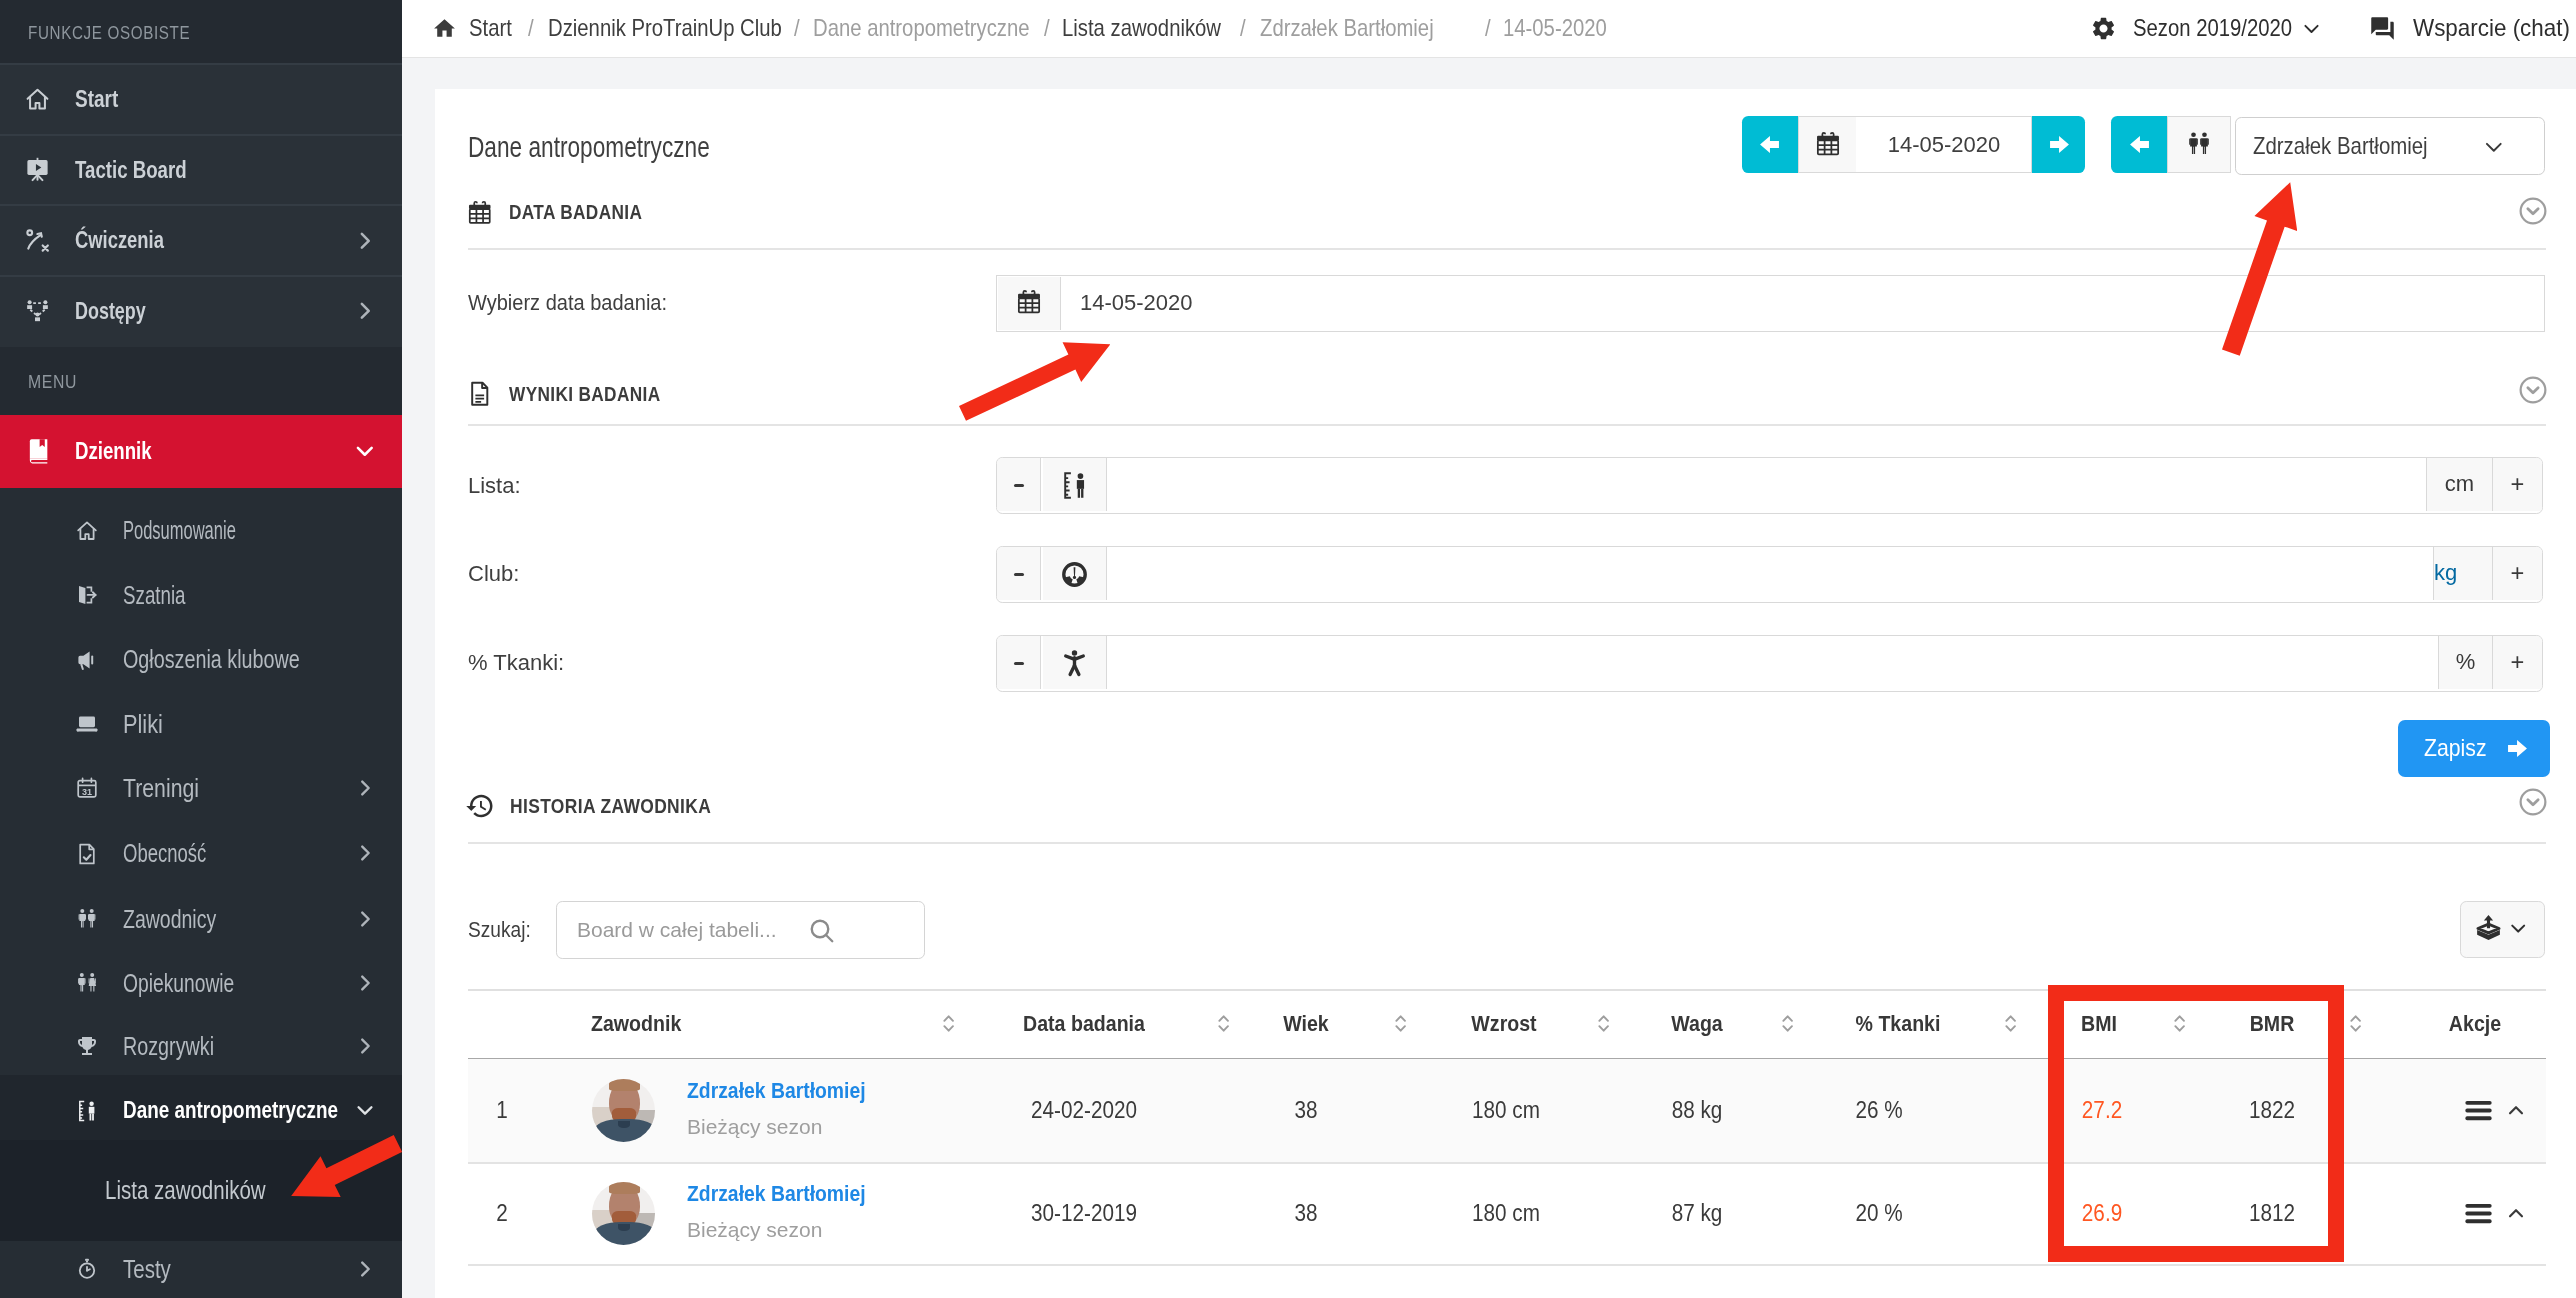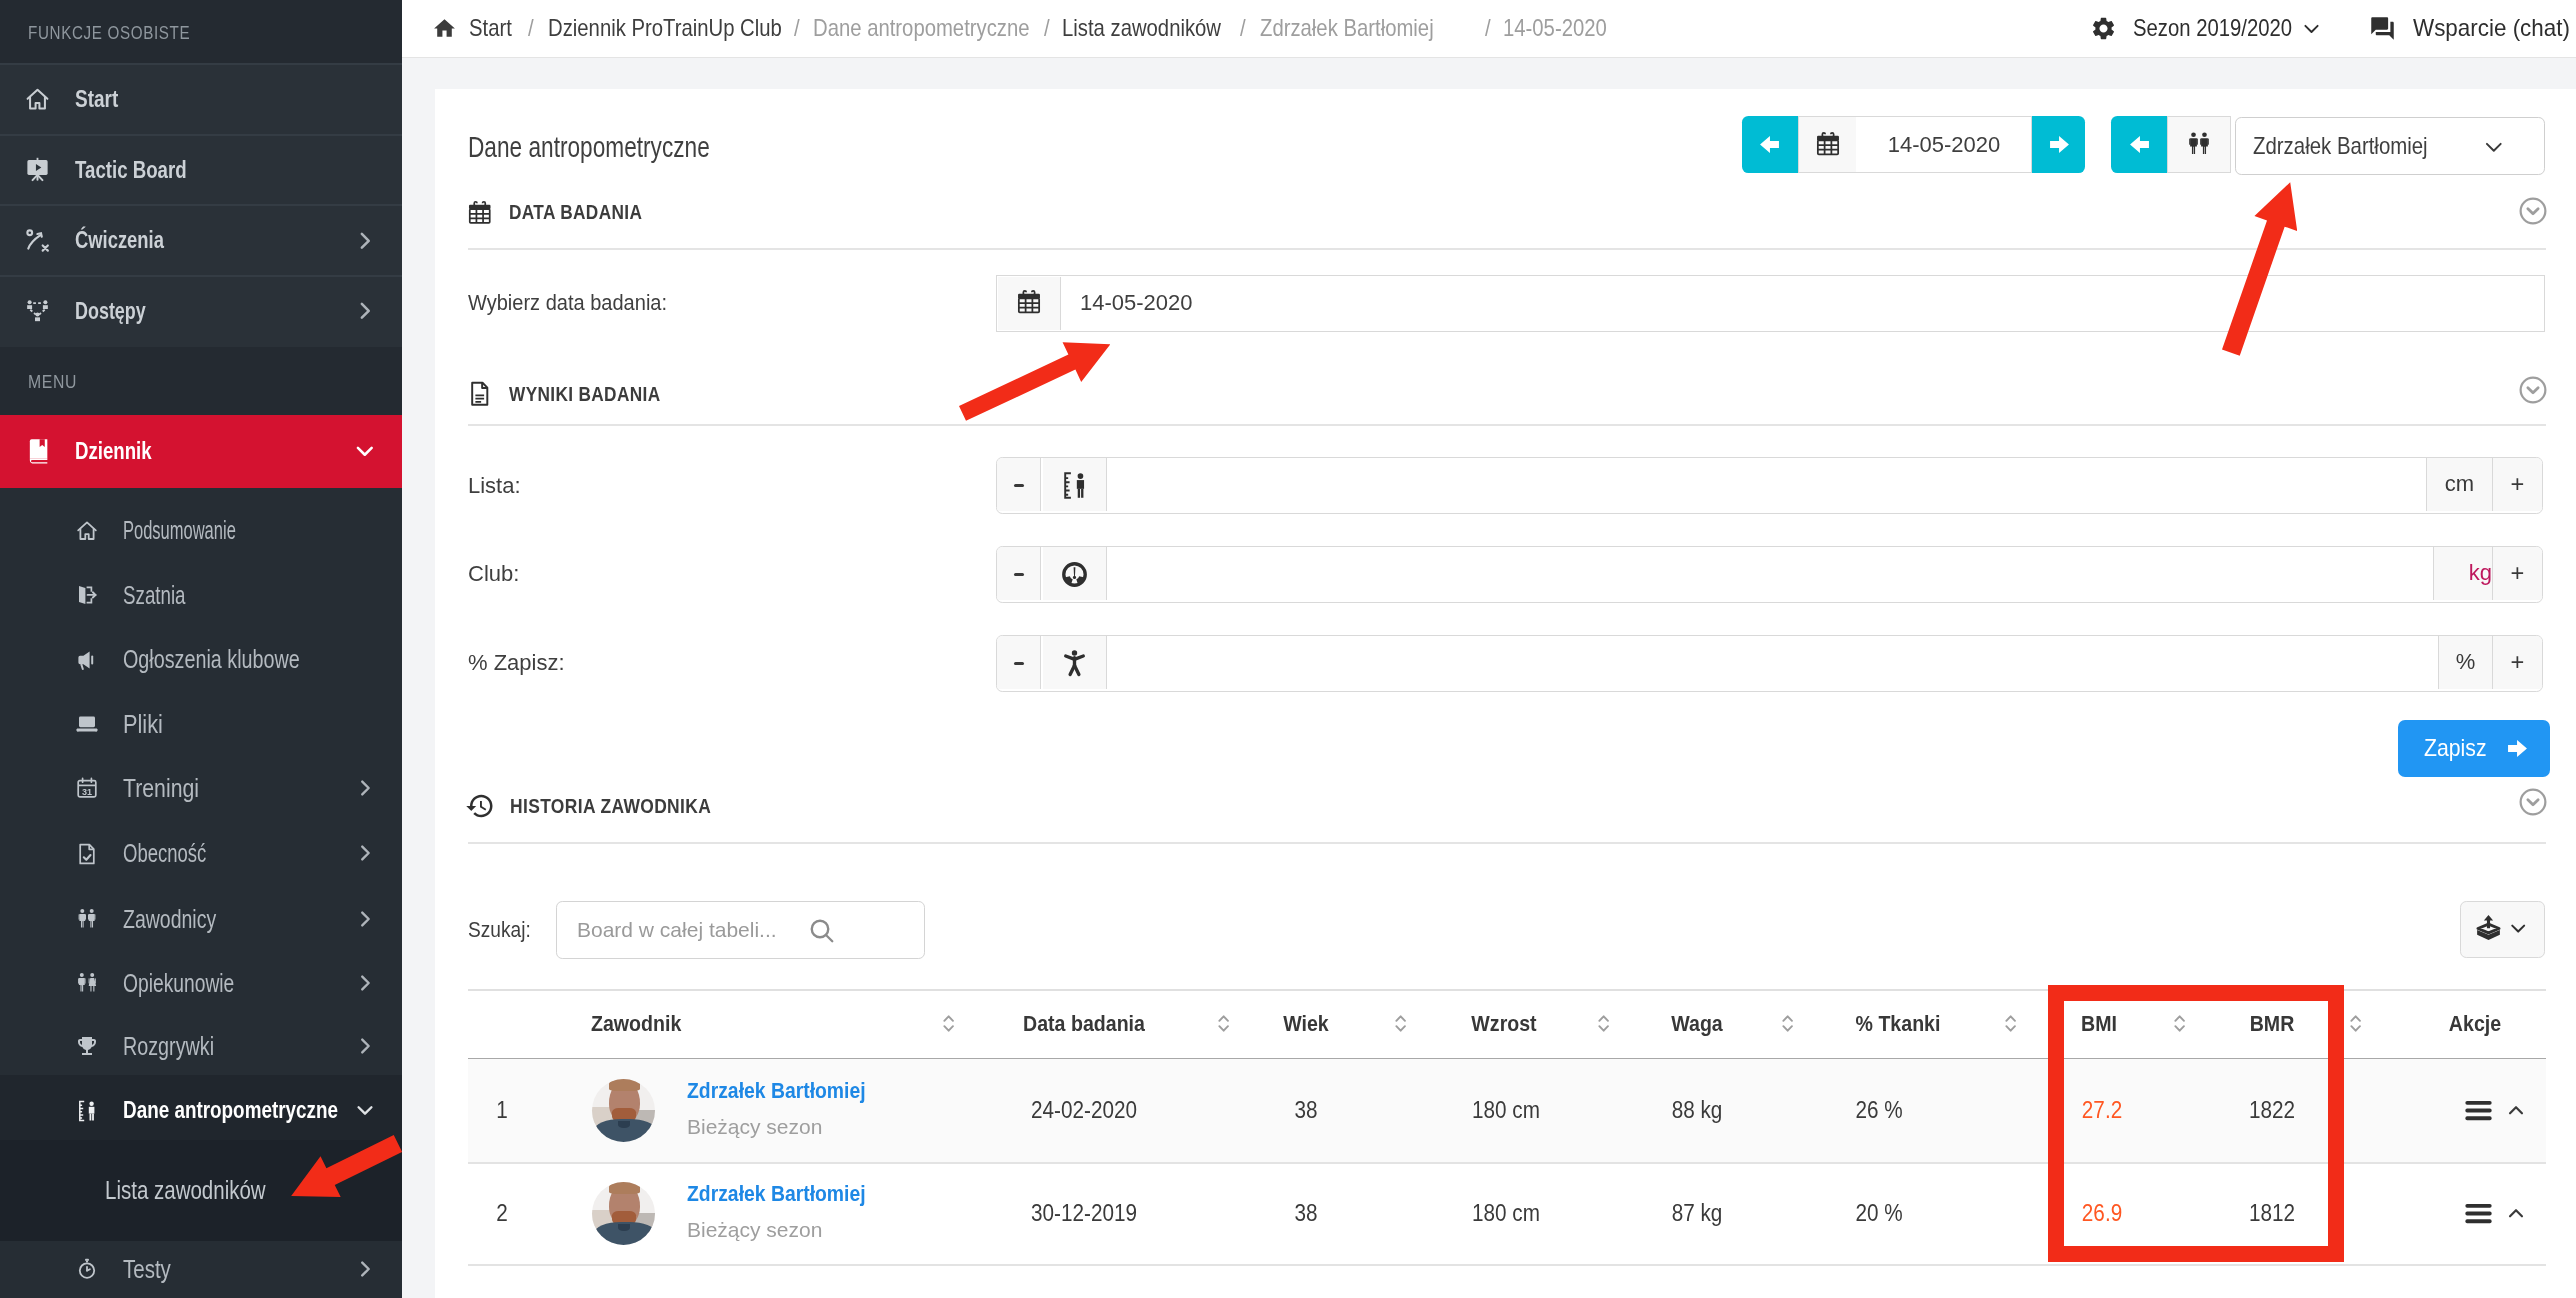--- a/index.html
+++ b/index.html
@@ -347,30 +347,30 @@
         <circle cx="16.6" cy="4.7" r="2.2" fill="#2f2f2f"></circle>
         <path fill="#2f2f2f" d="M13.8 7.8h5.6v6.8h-5.6z"></path>
         <rect x="14.5" y="14.6" width="1.8" height="6.9" fill="#2f2f2f"></rect>
         <rect x="17.1" y="14.6" width="1.8" height="6.9" fill="#2f2f2f"></rect>
       </svg></div>
 <div class="t lbl" style="left:468px;top:574px;transform:translateY(-50%)">Club:</div>
 <div class="abs" style="left:996px;top:546px;width:1547px;height:57px;border:1.6px solid #d9d9d9;border-radius:6.3px;background:#fff;overflow:hidden">
       <div style="position:absolute;left:0;top:0;width:44px;height:53px;background:#f8f8f8;border-right:1.6px solid #d9d9d9"></div>
       <div style="position:absolute;left:17.3px;top:26px;width:10.2px;height:2.8px;background:#3a3a3a;border-radius:1.6px"></div>
       <div style="position:absolute;left:46px;top:0;width:64px;height:53px;background:#f8f8f8;border-right:1.6px solid #d9d9d9"></div>
-      <div style="position:absolute;left:1436px;top:0;right:50px;height:53px;background:#f8f8f8;border-left:1.6px solid #d9d9d9;text-align:right;font-size:22px;color:#be185d;line-height:52px">kg</div>
+      <div style="position:absolute;left:1436px;top:0;right:50px;height:53px;background:#f8f8f8;border-left:1.6px solid #d9d9d9;text-align:left;font-size:22px;color:#0369a1;line-height:52px">kg</div>
       <div style="position:absolute;right:0;top:0;width:50px;height:53px;background:#f8f8f8;border-left:1.6px solid #d9d9d9;text-align:center;font-size:23.6px;color:#3a3a3a;line-height:52px">+</div>
     </div>
 <div class="abs" style="left:1059px;top:559px;width:31px;height:31px"><svg width="31" height="31" viewBox="0 0 24 24">
         <circle cx="12" cy="12" r="8.3" fill="none" stroke="#2f2f2f" stroke-width="2.6"></circle>
         <path fill="#2f2f2f" d="M4.9 14.2a7.3 7.3 0 004.6 4.9l1.1-3.4a3.7 3.7 0 01-2.2-2.4zM19.1 14.2a7.3 7.3 0 01-4.6 4.9l-1.1-3.4a3.7 3.7 0 002.2-2.4z"></path>
         <path fill="#2f2f2f" d="M11.3 6.4h1.4l-.35 7h-.7z"></path>
         <circle cx="12" cy="14.3" r="1.25" fill="#2f2f2f"></circle>
       </svg></div>
-<div class="t lbl" style="left:468px;top:663px;transform:translateY(-50%)">% Zapisz:</div>
+<div class="t lbl" style="left:468px;top:663px;transform:translateY(-50%)">% Tkanki:</div>
 <div class="abs" style="left:996px;top:635px;width:1547px;height:57px;border:1.6px solid #d9d9d9;border-radius:6.3px;background:#fff;overflow:hidden">
       <div style="position:absolute;left:0;top:0;width:44px;height:53px;background:#f8f8f8;border-right:1.6px solid #d9d9d9"></div>
       <div style="position:absolute;left:17.3px;top:26px;width:10.2px;height:2.8px;background:#3a3a3a;border-radius:1.6px"></div>
       <div style="position:absolute;left:46px;top:0;width:64px;height:53px;background:#f8f8f8;border-right:1.6px solid #d9d9d9"></div>
       <div style="position:absolute;left:1441px;top:0;right:50px;height:53px;background:#f8f8f8;border-left:1.6px solid #d9d9d9;text-align:center;font-size:22px;color:#3a3a3a;line-height:52px">%</div>
       <div style="position:absolute;right:0;top:0;width:50px;height:53px;background:#f8f8f8;border-left:1.6px solid #d9d9d9;text-align:center;font-size:23.6px;color:#3a3a3a;line-height:52px">+</div>
     </div>
 <div class="abs" style="left:1059px;top:648px;width:31px;height:31px"><svg width="31" height="31" viewBox="0 0 24 24">
         <circle cx="12" cy="3.9" r="2.1" fill="#2f2f2f"></circle>
         <g fill="none" stroke="#2f2f2f" stroke-width="2.6" stroke-linecap="round">

